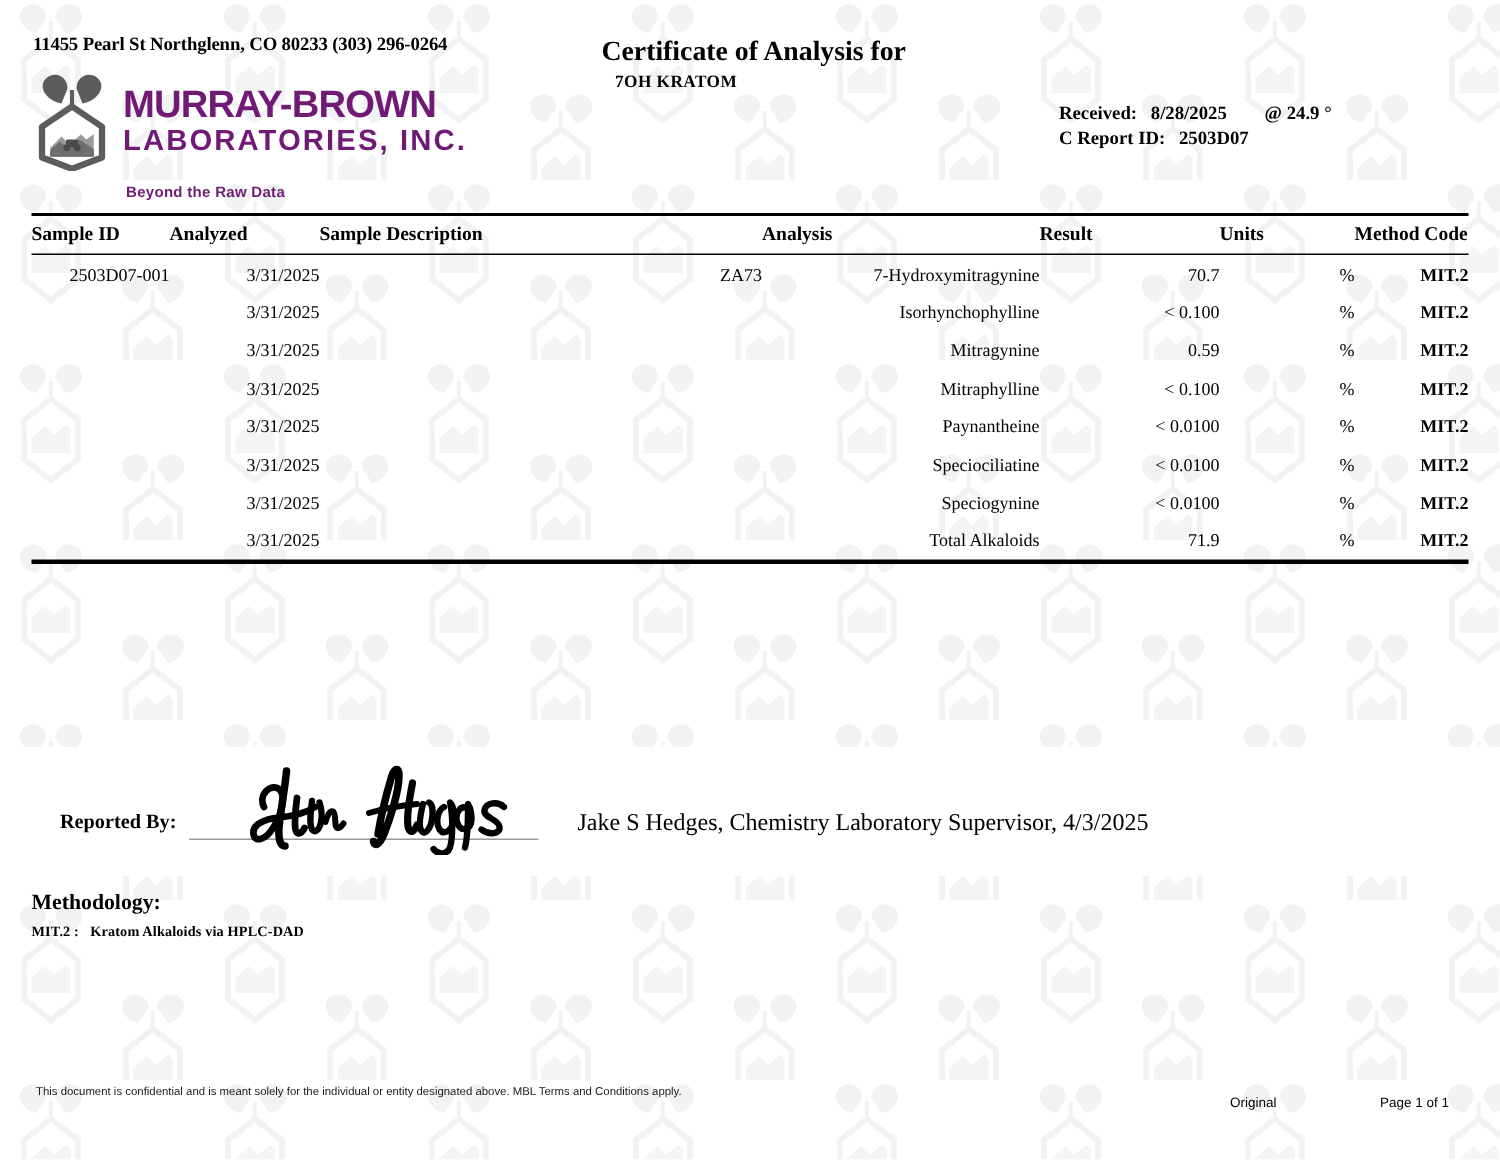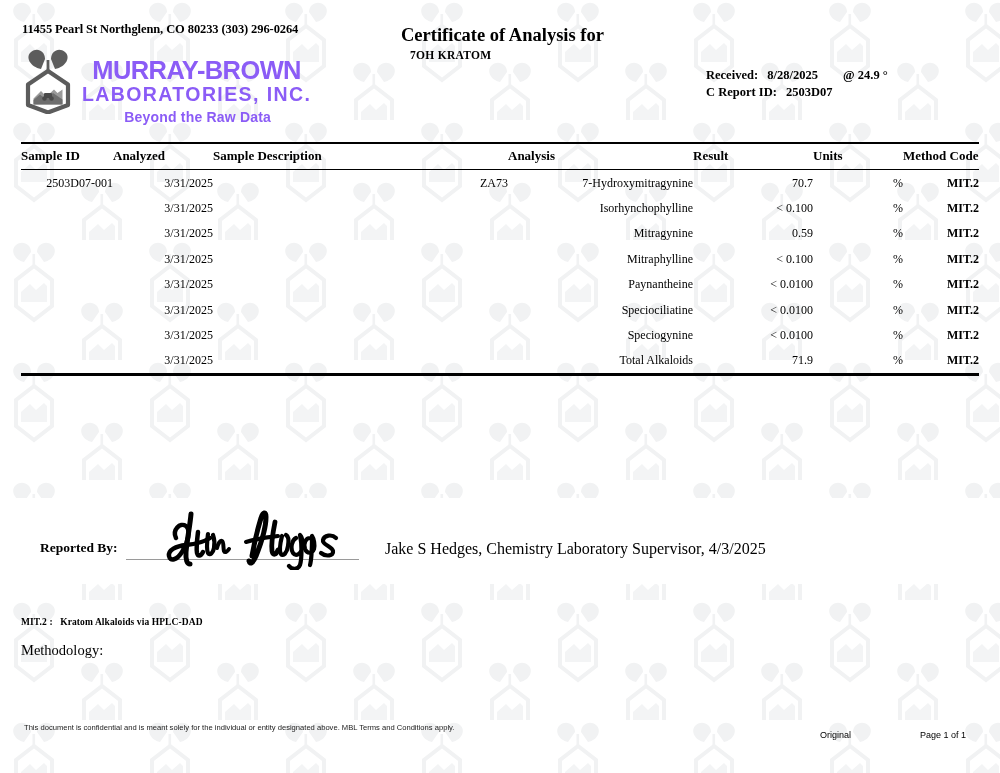--- a/index.html
+++ b/index.html
@@ -55,42 +55,41 @@
     position: absolute;
     left: 20px; top: 46px;
     display: flex;
     align-items: flex-start;
   }
   #logo-mark { width: 56px; height: 68px; display: block; }
   #wordmark {
     margin-left: 6px;
     padding-top: 12px;
     font-family: "Liberation Sans", sans-serif;
-    color: #8b5cf6;
-    text-align: center;
+    color: #701a75;
   }
   #wm-1 {
     font-size: 25.5px;
     font-weight: bold;
     letter-spacing: -0.6px;
     line-height: 1;
     white-space: nowrap;
   }
   #wm-2 {
     font-size: 19.5px;
     font-weight: bold;
     letter-spacing: 1.4px;
     line-height: 1.05;
     white-space: nowrap;
   }
   #wm-3 {
-    font-size: 14px;
+    font-size: 10px;
     font-weight: bold;
     letter-spacing: 0.2px;
-    margin-top: 5px;
+    margin-top: 19px;
     margin-left: 2px;
     white-space: nowrap;
   }
 
   #coa-title {
     position: absolute;
     left: 401px; top: 25px;
     font-size: 18.5px;
     font-weight: bold;
     white-space: nowrap;
@@ -181,22 +180,21 @@
     left: 385px; top: 540px;
     font-size: 16px;
     white-space: nowrap;
   }
 
   
   #methodology-title {
     position: absolute;
     left: 21px; top: 594px;
     font-size: 14.5px;
-    font-weight: normal;
-    margin-top: 48px;
+    font-weight: bold;
   }
   #methodology-line {
     position: absolute;
     left: 21px; top: 617px;
     font-size: 9.5px;
     font-weight: bold;
     letter-spacing: 0.1px;
     white-space: nowrap;
   }
   .meth-code { margin-right: 5px; }

